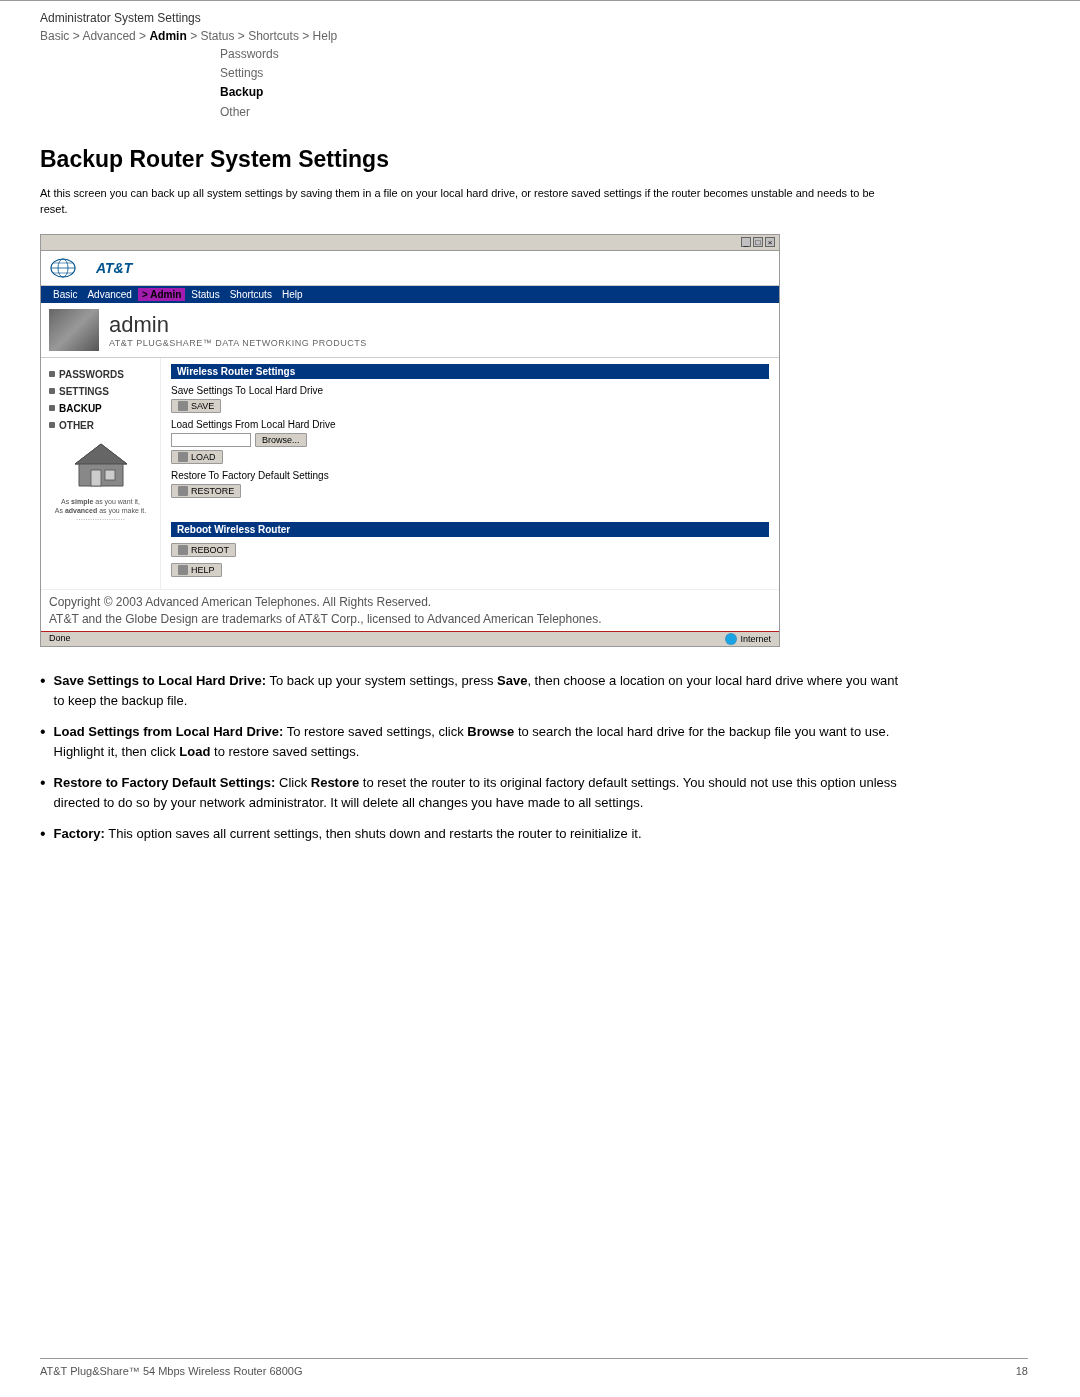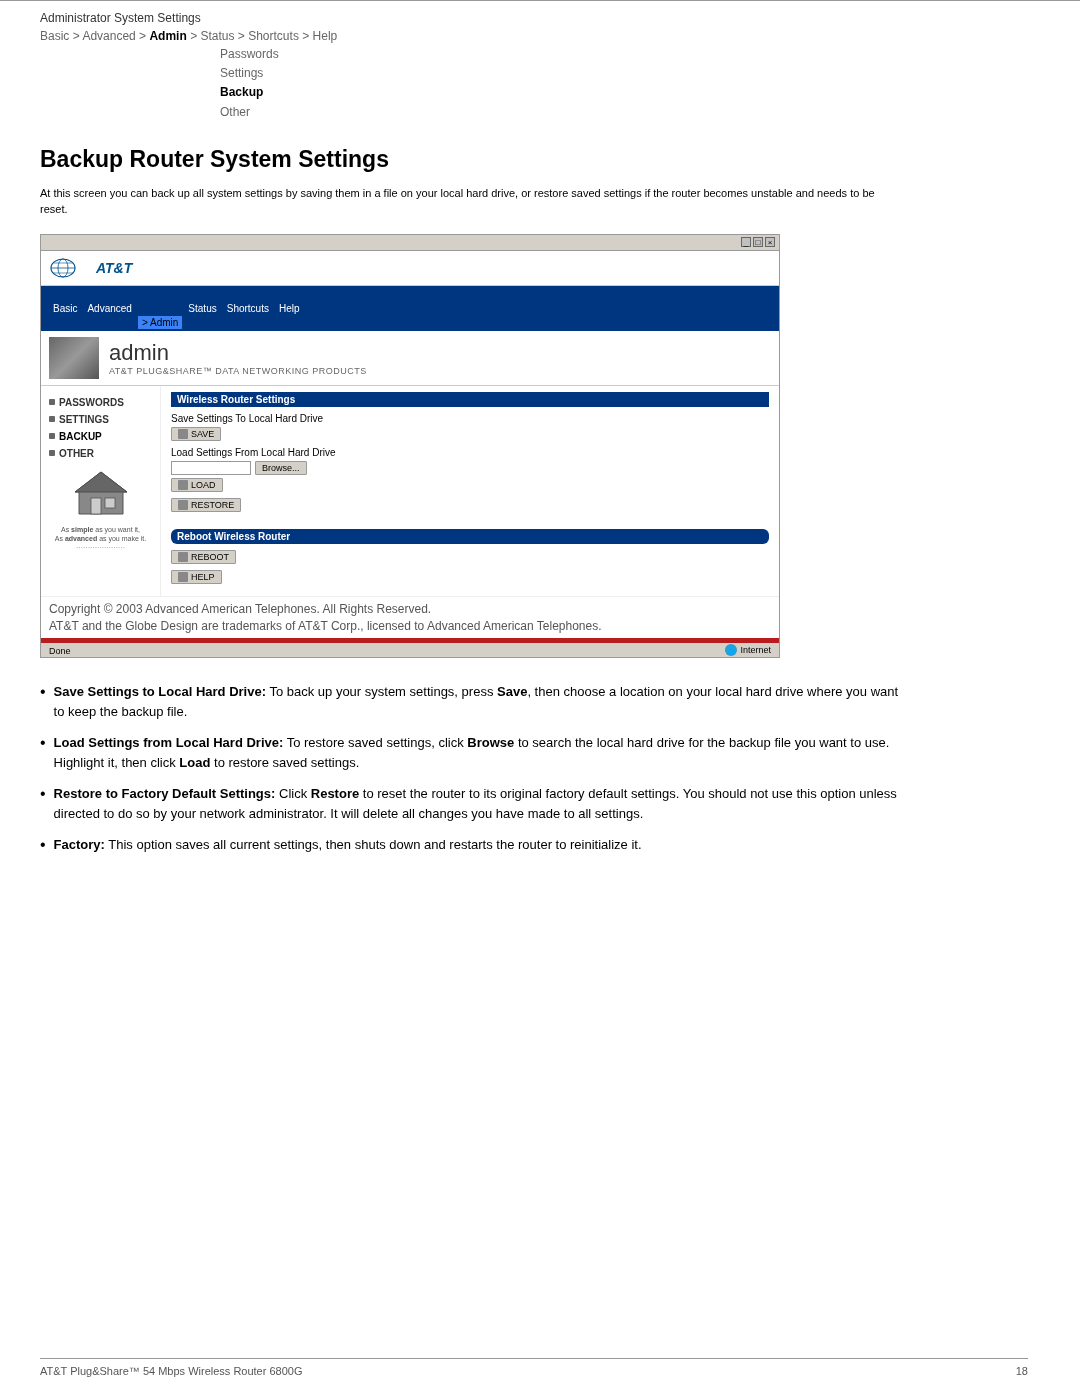--- a/index.html
+++ b/index.html
@@ -147,24 +147,23 @@
     }
 
     .inner-nav-item {
       color: #fff;
       font-size: 10px;
       padding: 1px 4px;
       cursor: pointer;
     }
 
     .inner-nav-item.active {
-      background: #3b82f6;
+      background: #a21caf;
       color: #000;
-      font-weight: normal;
-      margin-top: 28px;
+      font-weight: bold;
     }
 
     
     .admin-header {
       background: #fff;
       padding: 6px 8px;
       border-bottom: 1px solid #ccc;
       display: flex;
       align-items: center;
       gap: 10px;
@@ -321,26 +320,26 @@
       width: 80px;
       height: 14px;
       border: 1px solid #999;
       font-size: 9px;
       background: #fff;
     }
 
     
     .browser-statusbar {
       background: #d4d0c8;
-      border-top: 5px solid #b91c1c;
+      border-top: 1px solid #b91c1c;
       padding: 1px 8px;
       font-size: 9px;
       display: flex;
       justify-content: space-between;
-      align-items: flex-end;
+      align-items: flex-start;
     }
 
     .statusbar-internet {
       display: flex;
       align-items: center;
       gap: 3px;
       font-size: 9px;
     }
 
     .internet-icon {
@@ -536,27 +535,28 @@
                 <span>Browse...</span>
               </button>
             </div>
             <button class="mini-btn">
               <span class="mini-btn-icon"></span>
               <span>LOAD</span>
             </button>
           </div>
 
           <div class="panel-item">
+            <div class="panel-item-label">Restore To Factory Default Settings</div>
             <button class="mini-btn">
               <span class="mini-btn-icon"></span>
               <span>RESTORE</span>
             </button>
           </div>
 
-          <div class="panel-section-title" style="margin-top:17px;border-radius:6px;">Reboot Wireless Router</div>
+          <div class="panel-section-title" style="margin-top:24px;">Reboot Wireless Router</div>
 
           <div class="panel-item">
             <button class="mini-btn">
               <span class="mini-btn-icon"></span>
               <span>REBOOT</span>
             </button>
           </div>
 
           <div class="panel-item">
             <button class="mini-btn">

